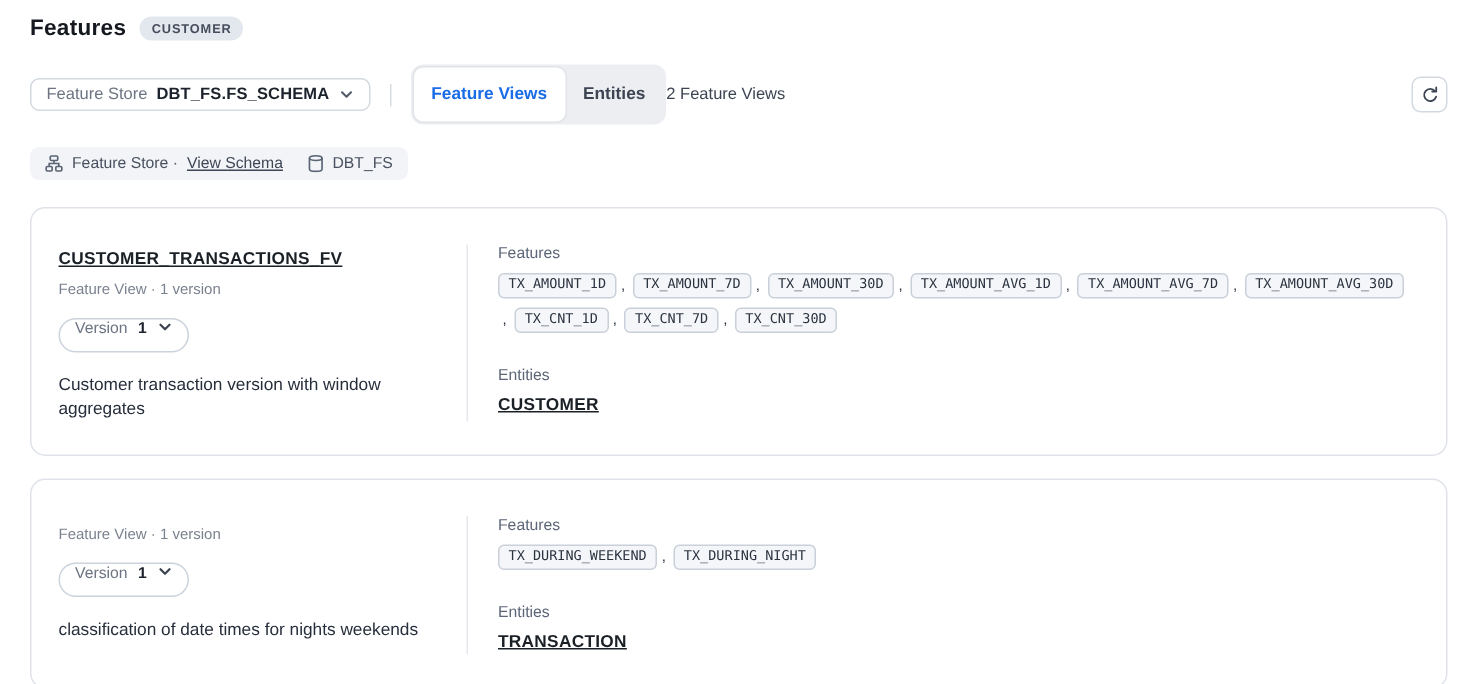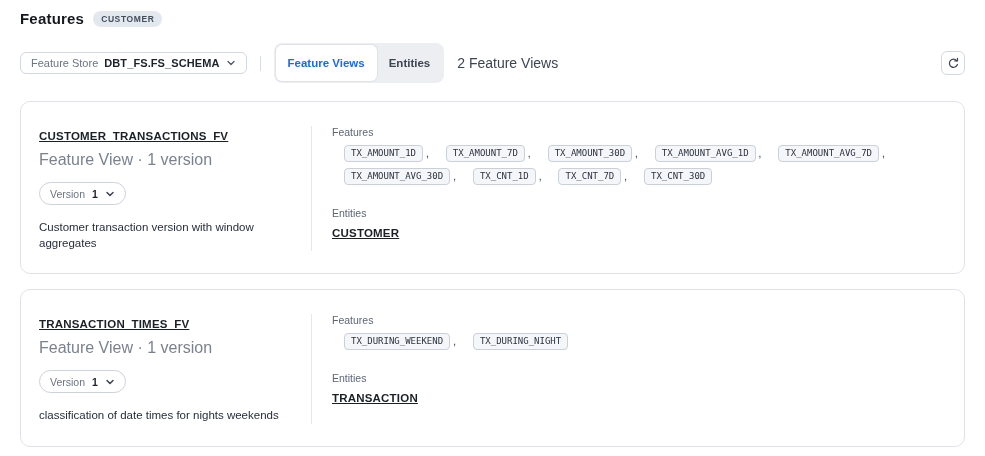--- a/index.html
+++ b/index.html
@@ -17,53 +17,53 @@
   .toolbar { display:flex; align-items:center; margin-top:16px; }
   .fs-btn { display:inline-flex; align-items:center; gap:6px; height:22px; padding:0 10px;
     background:#fff; border:1px solid #d3d9e0; border-radius:6px; font-size:11px; cursor:pointer; }
   .fs-btn .lbl { color:#6c7482; }
   .fs-btn .val { font-weight:bold; color:#1c222c; letter-spacing:.1px; }
   .vdiv { width:1px; height:15px; background:#d8dde3; margin:0 13px; }
   .seg { display:inline-flex; background:#eceef2; border-radius:8px; padding:2px; }
   .seg .tab { font-size:11.5px; font-weight:bold; padding:12px 12px; border-radius:6px;
     color:#3d4452; cursor:pointer; }
   .seg .tab.active { background:#ffffff; color:#1a6ce7; box-shadow:0 0 0 1px rgba(27,33,43,.05); }
-  .count { font-size:14px; color:#3d4452; margin-left:13px; }
+  .count { font-size:11px; color:#3d4452; }
   .spacer { flex:1; }
   .refresh { width:24px; height:24px; border:1px solid #d3d9e0; border-radius:6px;
     background:#fff; display:flex; align-items:center; justify-content:center; cursor:pointer; }
 
   
   .crumbwrap { margin-top:15px; }
   .crumb { display:inline-flex; align-items:center; gap:6px; background:#f2f4f7;
     border-radius:6px; padding:5px 10px; font-size:10.5px; color:#49505f; }
   .crumb .link { text-decoration:underline; color:#3f4756; cursor:pointer; }
   .crumb .gap { width:4px; }
   .icn { display:inline-flex; align-items:center; }
 
   
   .cards { margin-top:18px; display:flex; flex-direction:column; gap:15px; }
   .card { border:1px solid #dfe3e9; border-radius:10px; background:#fff;
     display:flex; padding:24px 20px 22px 18px; }
   .card-left { width:272px; flex:none; padding-right:18px; }
   .card-right { flex:1; border-left:1px solid #e4e8ed; padding-left:20px; }
   .fv-title { font-size:11.5px; font-weight:bold; color:#1a2026; text-decoration:underline;
     letter-spacing:.2px; cursor:pointer; display:inline-block; }
-  .fv-sub { font-size:16px; color:#7b828f; margin-top:7px; }
-  .ver { display:inline-flex; align-items:center; gap:7px; margin-top:13px; height:23px;
+  .fv-sub { font-size:10px; color:#7b828f; margin-top:7px; }
+  .ver { display:inline-flex; align-items:flex-start; gap:7px; margin-top:13px; height:23px;
     padding:0 10px; border:1px solid #ccd3dc; border-radius:12px; background:#fff;
     font-size:10.5px; cursor:pointer; }
   .ver .lbl { color:#6c7482; }
   .ver .val { font-weight:bold; color:#1c222c; }
   .fv-desc { font-size:11.5px; color:#272e3b; margin-top:15px; max-width:252px; line-height:1.35; }
   .sect-lbl { font-size:10.5px; color:#5c6677; }
   .chips { margin-top:7px; display:flex; flex-wrap:wrap; align-items:center;
     row-gap:6px; max-width:610px; line-height:1; }
   .chip { font-family:"DejaVu Sans Mono", monospace; font-size:9px; color:#2c3340;
-    background:#f4f6f9; border:1px solid #c9d0d9; border-radius:4px; padding:3px 6px;margin-left:12px; }
+    background:#f4f6f9; border:1px solid #c9d0d9; border-radius:4px; padding:3px 6px; }
   .sep { font-size:10px; color:#2c3340; margin:0 5px 0 3px; }
   .ent-block { margin-top:22px; }
   .ent-link { display:inline-block; margin-top:8px; font-size:11.5px; font-weight:bold;
     color:#1a2026; text-decoration:underline; letter-spacing:.2px; cursor:pointer; }
 </style>
 </head>
 <body>
 
 <div class="page">
 
@@ -92,20 +92,42 @@
     <div class="refresh">
       <span class="icn">
         <svg width="13" height="13" viewBox="0 0 16 16">
             <path d="M12.8 9.2a5 5 0 1 1-.9-4.6" fill="none" stroke="#3d4452" stroke-width="1.5" stroke-linecap="round"></path>
             <polyline points="12.9,1.6 12.9,4.9 9.6,4.9" fill="none" stroke="#3d4452" stroke-width="1.5" stroke-linecap="round" stroke-linejoin="round"></polyline>
           </svg>
       </span>
     </div>
   </div>
 
+  <div class="crumbwrap">
+    <div class="crumb">
+      <span class="icn">
+        <svg width="12" height="12" viewBox="0 0 12 12" fill="none" stroke="#5a6474" stroke-width="1.1">
+            <rect x="3.5" y="1" width="5" height="3" rx="0.8"></rect>
+            <rect x="0.8" y="8" width="4" height="3" rx="0.8"></rect>
+            <rect x="7.2" y="8" width="4" height="3" rx="0.8"></rect>
+            <path d="M6 4v2M6 6H2.8v2M6 6h3.2v2"></path>
+          </svg>
+      </span>
+      <span>Feature Store ·</span>
+      <span class="link">View Schema</span>
+      <span class="gap"></span>
+      <span class="icn">
+        <svg width="11" height="12" viewBox="0 0 11 12" fill="none" stroke="#5a6474" stroke-width="1.1">
+            <ellipse cx="5.5" cy="2.4" rx="4.2" ry="1.6"></ellipse>
+            <path d="M1.3 2.4v7.2c0 .9 1.9 1.6 4.2 1.6s4.2-.7 4.2-1.6V2.4"></path>
+          </svg>
+      </span>
+      <span>DBT_FS</span>
+    </div>
+  </div>
 
   <div class="cards">
 
     <div class="card">
       <div class="card-left">
         <span class="fv-title">CUSTOMER_TRANSACTIONS_FV</span>
         <div class="fv-sub">Feature View · 1 version</div>
         <div class="ver">
           <span class="lbl">Version</span>
           <span class="val">1</span>
@@ -140,21 +162,20 @@
         </div>
         <div class="ent-block">
           <div class="sect-lbl">Entities</div>
           <span class="ent-link">CUSTOMER</span>
         </div>
       </div>
     </div>
 
     <div class="card">
       <div class="card-left">
-        <span class="fv-title">TRANSACTION_TIMES_FV</span>
         <div class="fv-sub">Feature View · 1 version</div>
         <div class="ver">
           <span class="lbl">Version</span>
           <span class="val">1</span>
           <span class="icn">
             <svg width="10" height="10" viewBox="0 0 10 10">
                 <polyline points="2,3.5 5,6.5 8,3.5" fill="none" stroke="#3d4452" stroke-width="1.5" stroke-linecap="round" stroke-linejoin="round"></polyline>
               </svg>
           </span>
         </div>

